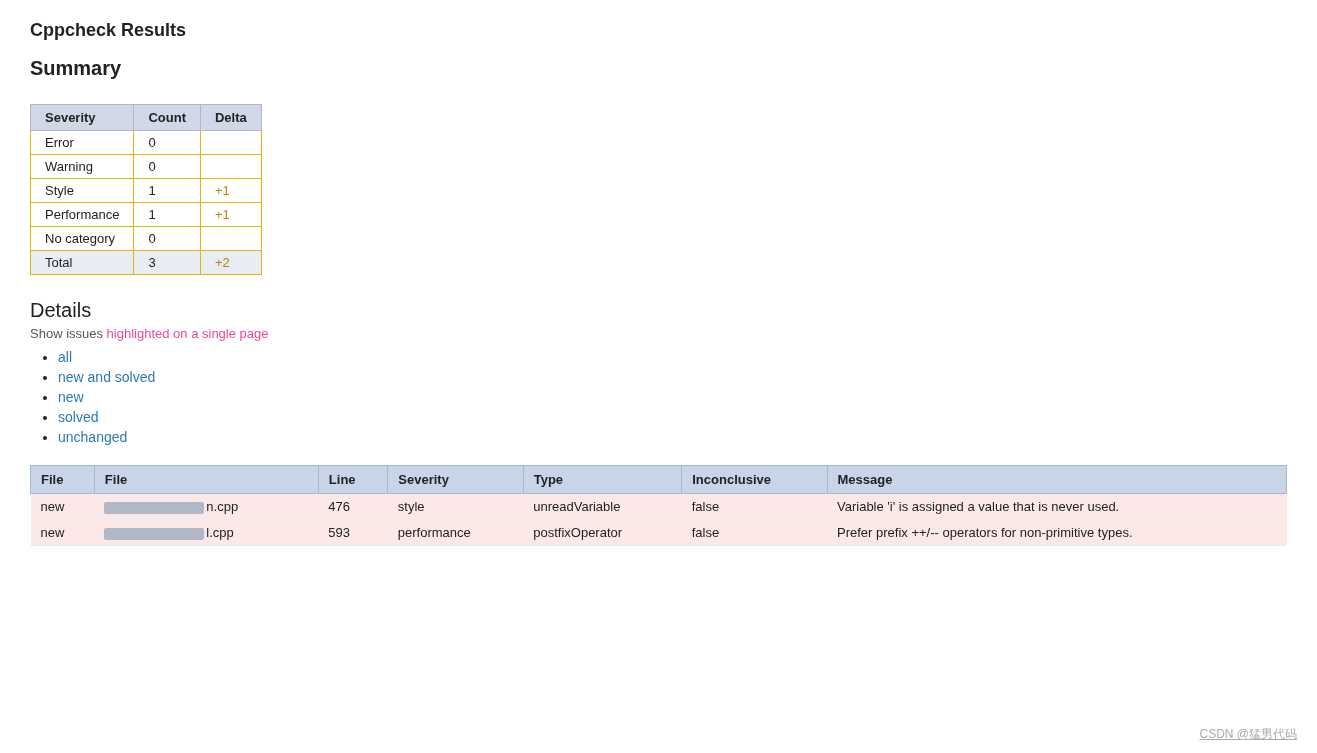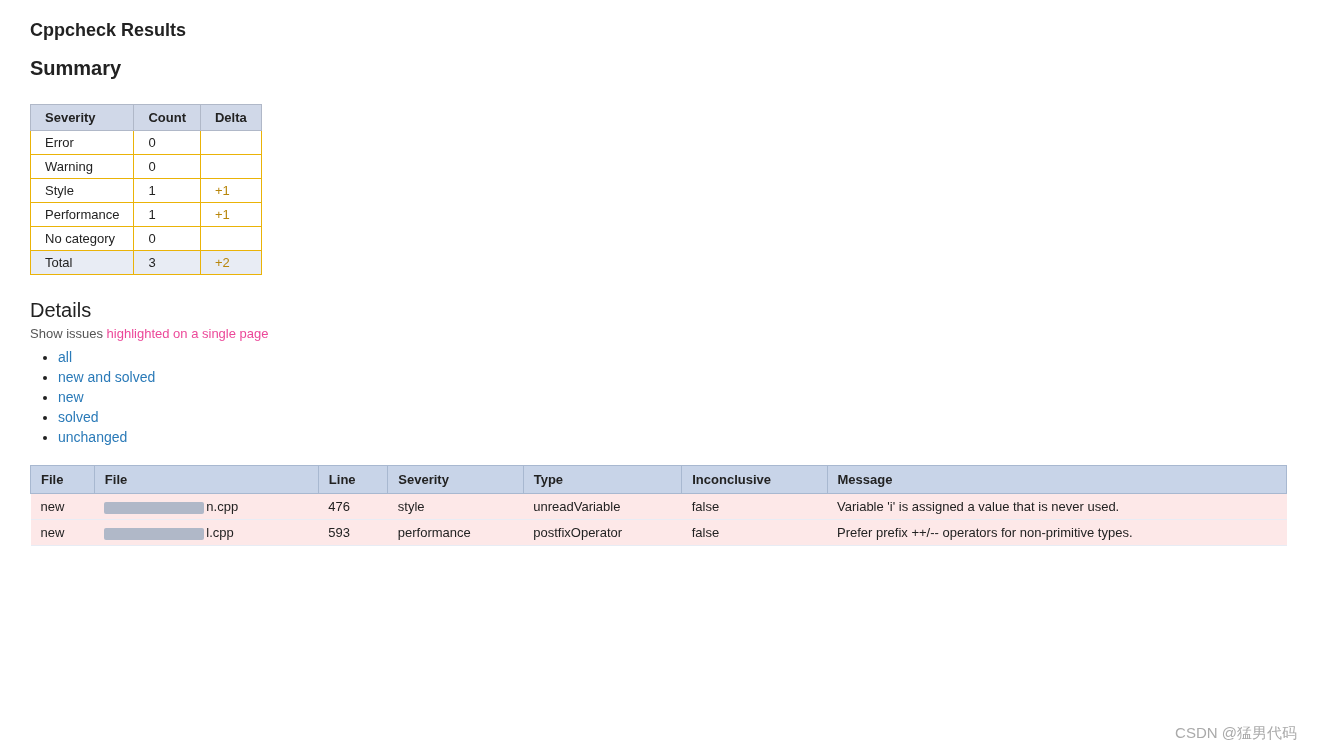--- a/index.html
+++ b/index.html
@@ -101,21 +101,22 @@
       background: #b0b8c8;
       border-radius: 2px;
       vertical-align: middle;
       margin-right: 2px;
     }
     .watermark {
       position: fixed;
       bottom: 10px;
       right: 20px;
       color: #aaa;
-      font-size: 15px;
+      font-size: 12px;
+      text-decoration: underline;
     }
   </style>
 </head>
 <body>
 
 <h1>Cppcheck Results</h1>
 <h2>Summary</h2>
 
 <table class="summary-table">
   <thead>

